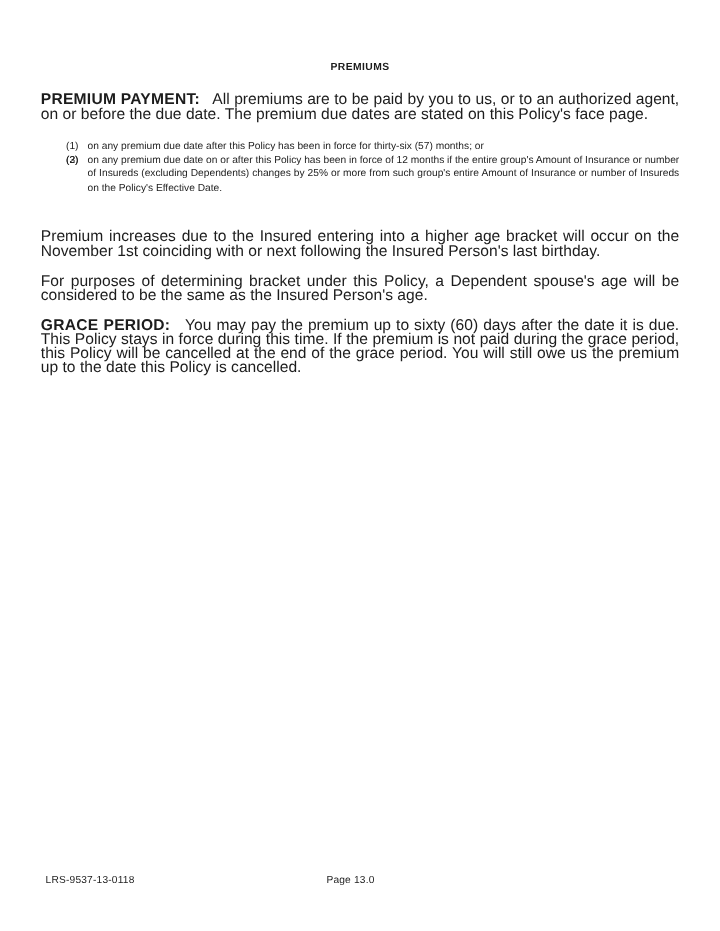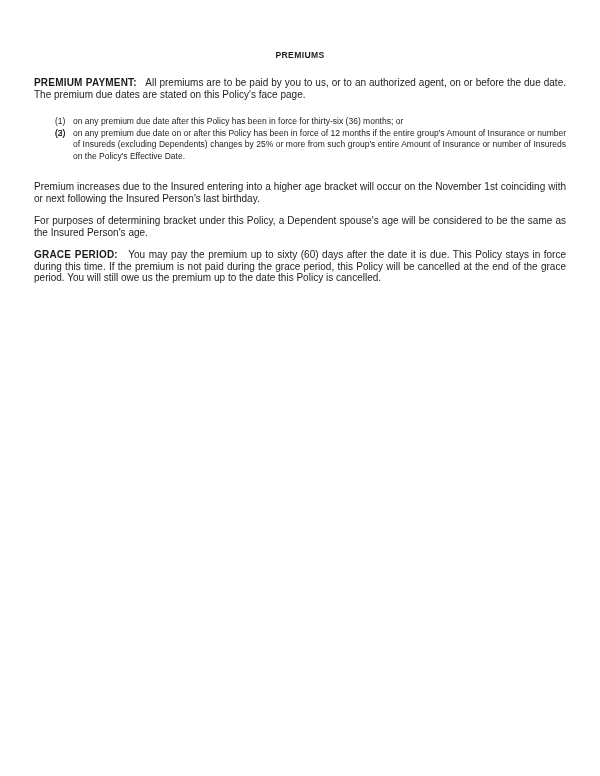--- a/index.html
+++ b/index.html
@@ -36,24 +36,24 @@
   .doc-title {
     text-align: center;
     font-size: 8.6px;
     font-weight: bold;
     letter-spacing: 0.35px;
     margin: 0 0 16px 0;
     line-height: 11px;
   }
 
   .para {
-    font-size: 10px;
+    font-size: 13px;
     line-height: 11.5px;
     text-align: justify;
-    margin: 4px 0 11px 0;
+    margin: 14px 0 11px 0;
     letter-spacing: 0.01px;
   }
 
   .para .lead {
     font-weight: bold;
     letter-spacing: 0.2px;
   }
 
   .list {
     margin: 0 0 11px 0;
@@ -122,21 +122,21 @@
       <span class="lead">PREMIUM PAYMENT:</span>
       <span>&nbsp; </span><span>All premiums are to be paid by you to us, or to an authorized agent, on or before the due date. The premium due dates are stated on this Policy's face page.</span>
     </p>
 
 
     <div class="spacer-list-top"></div>
 
     <ul class="list">
       <li class="list-item">
         <span class="marker">(1)</span>
-        <span>on any premium due date after this Policy has been in force for thirty-six (36) months; or</span>
+        <span>on any premium due date after this Policy has been in force for thirty-six (57) months; or</span>
       </li>
       <li class="list-item">
         <span class="marker">(2)</span>
       </li>
       <li class="list-item">
         <span class="marker">(3)</span>
         <span>on any premium due date on or after this Policy has been in force of 12 months if the entire group's Amount of Insurance or number of Insureds (excluding Dependents) changes by 25% or more from such group's entire Amount of Insurance or number of Insureds on the Policy's Effective Date.</span>
       </li>
     </ul>
 
@@ -147,14 +147,18 @@
 
     <p class="para">For purposes of determining bracket under this Policy, a Dependent spouse's age will be considered to be the same as the Insured Person's age.</p>
 
     <p class="para">
       <span class="lead">GRACE PERIOD:</span>
       <span>&nbsp; </span><span>You may pay the premium up to sixty (60) days after the date it is due.  This Policy stays in force during this time.  If the premium is not paid during the grace period, this Policy will be cancelled at the end of the grace period.  You will still owe us the premium up to the date this Policy is cancelled.</span>
     </p>
 
   </div>
 
+  <div class="footer">
+    <span class="footer-left">LRS-9537-13-0118</span>
+    <span class="footer-center">Page 13.0</span>
+  </div>
 
 </div>
 
 </body></html>

